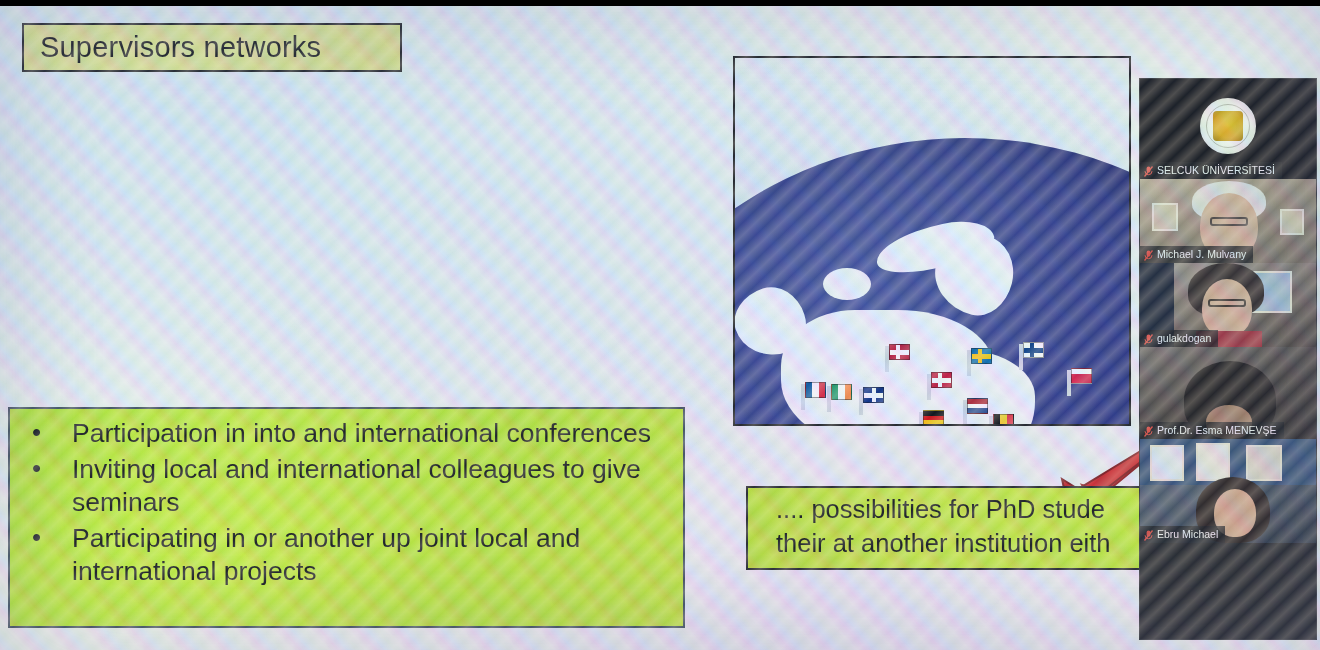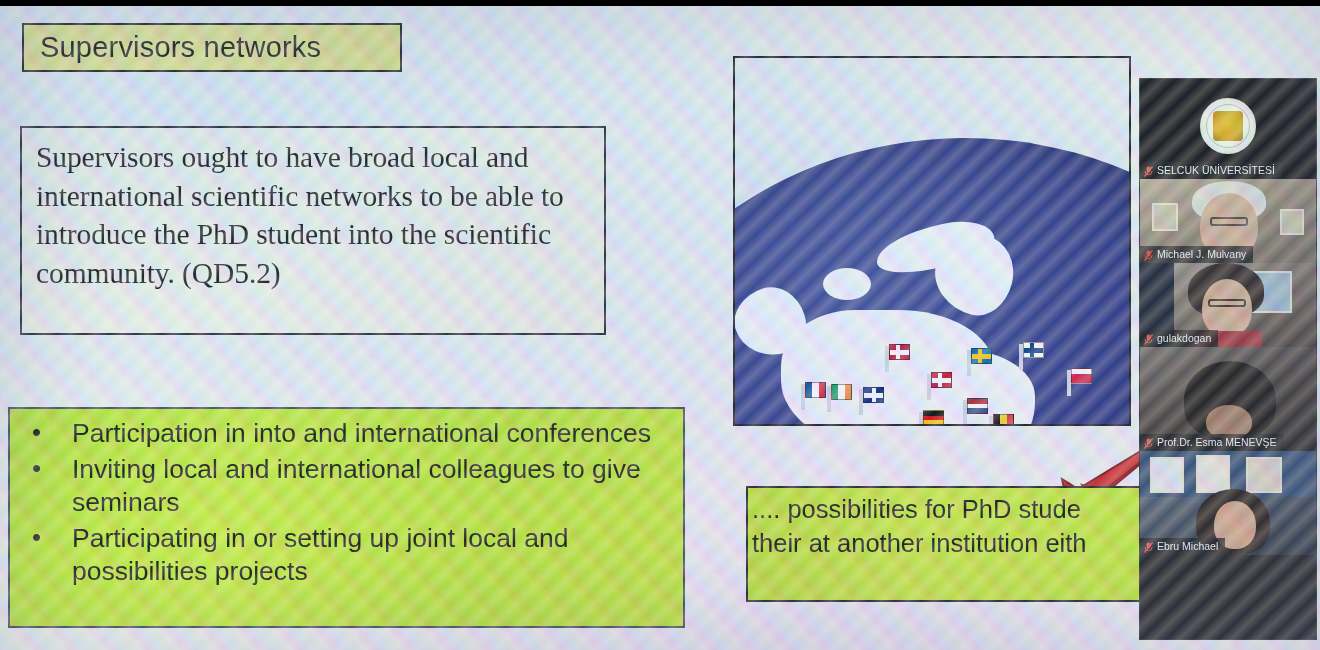--- a/index.html
+++ b/index.html
@@ -122,24 +122,24 @@
   .fnord:after{ content:""; position:absolute; left:0; top:5px; width:100%; height:5px; background:var(--b); }
   .fuk{ background:#00247d; }
   .fuk:before{ content:""; position:absolute; left:8px; top:0; width:4px; height:100%; background:#fff; }
   .fuk:after{ content:""; position:absolute; left:0; top:5px; width:100%; height:5px; background:#fff; }
 
   
   #red-arrow{ position:absolute; left:1052px; top:443px; width:106px; height:62px; }
 
   
   #note-box{
-    position:absolute; left:746px; top:480px; width:430px; height:116px;
+    position:absolute; left:746px; top:480px; width:430px; height:84px;
     background:linear-gradient(100deg,#b9e62e 0%,#c8ef38 40%,#bbe82f 100%);
     border:2px solid #1e1e1e;
-    padding:4px 0 0 4px; overflow:hidden;
+    padding:4px 0 0 28px; overflow:hidden;
   }
   #note-box .n{
     font-size:25.5px; line-height:34px; color:#0c0c0c; white-space:nowrap;
   }
 
   
   #video-strip{
     position:absolute; left:1139px; top:72px; width:178px; height:562px;
     background:#1a1a1a; border:1px solid #2a2a2a;
   }
@@ -169,21 +169,21 @@
     background:radial-gradient(circle at 50% 45%, #f0c316 0%, #d9a50d 60%, #a87c06 100%);
   }
   #su-logo .ring{
     position:absolute; inset:4px; border-radius:50%; border:1px solid #b9b9ae;
   }
 
   
   #tile-mulvany{ height:84px; background:linear-gradient(160deg,#b9a891 0%,#8f7f6b 50%,#6c5f50 100%); }
   #tile-gulak{   height:84px; background:linear-gradient(160deg,#9a8f86 0%,#6e6054 55%,#3f352c 100%); }
   #tile-humeyra{ height:96px; background:linear-gradient(160deg,#4b4137 0%,#2e2720 55%,#1a1612 100%); }
-  #tile-esma{    height:104px; background:linear-gradient(160deg,#6f6660 0%,#3b332c 55%,#201b17 100%); }
+  #tile-esma{    height:92px; background:linear-gradient(160deg,#6f6660 0%,#3b332c 55%,#201b17 100%); }
   #tile-ebru{    height:104px;background:linear-gradient(160deg,#5b6a7c 0%,#3b4654 55%,#232a33 100%); }
 
   .face{ position:absolute; border-radius:50% 50% 45% 45%; }
   .hair{ position:absolute; border-radius:50% 50% 40% 40%; }
   .frame-pic{ position:absolute; border:2px solid #e5ddcc; background:#cdbfa5; }
   .shelf{ position:absolute; background:rgba(255,255,255,.18); }
 
   .hijab{
     position:absolute; right:10px; top:4px; width:56px; height:64px;
     border-radius:50% 50% 45% 45%;
@@ -201,37 +201,34 @@
 </style>
 </head>
 <body>
 
 <div id="screen">
 
   <div id="title-box">
     <span class="t">Supervisors networks</span>
   </div>
 
-  <div id="statement-box">
-    <div class="s">Supervisors ought to have broad local and international scientific networks to be able to introduce the PhD student into the scientific community. (QD5.2)</div>
-  </div>
 
   <div id="bullets-box">
     <ul>
       <li>
         <span class="bul">•</span>
         <span>Participation in into and international conferences</span>
       </li>
       <li>
         <span class="bul">•</span>
         <span>Inviting local and international colleagues to give seminars</span>
       </li>
       <li>
         <span class="bul">•</span>
-        <span>Participating in or setting up joint local and possibilities projects</span>
+        <span>Participating in or another up joint local and international projects</span>
       </li>
     </ul>
   </div>
 
   <div id="globe-frame">
     <div id="globe-sky"></div>
     <div id="globe-ball">
       <div class="land l1"></div>
         <div class="land l2"></div>
         <div class="land l3"></div>

